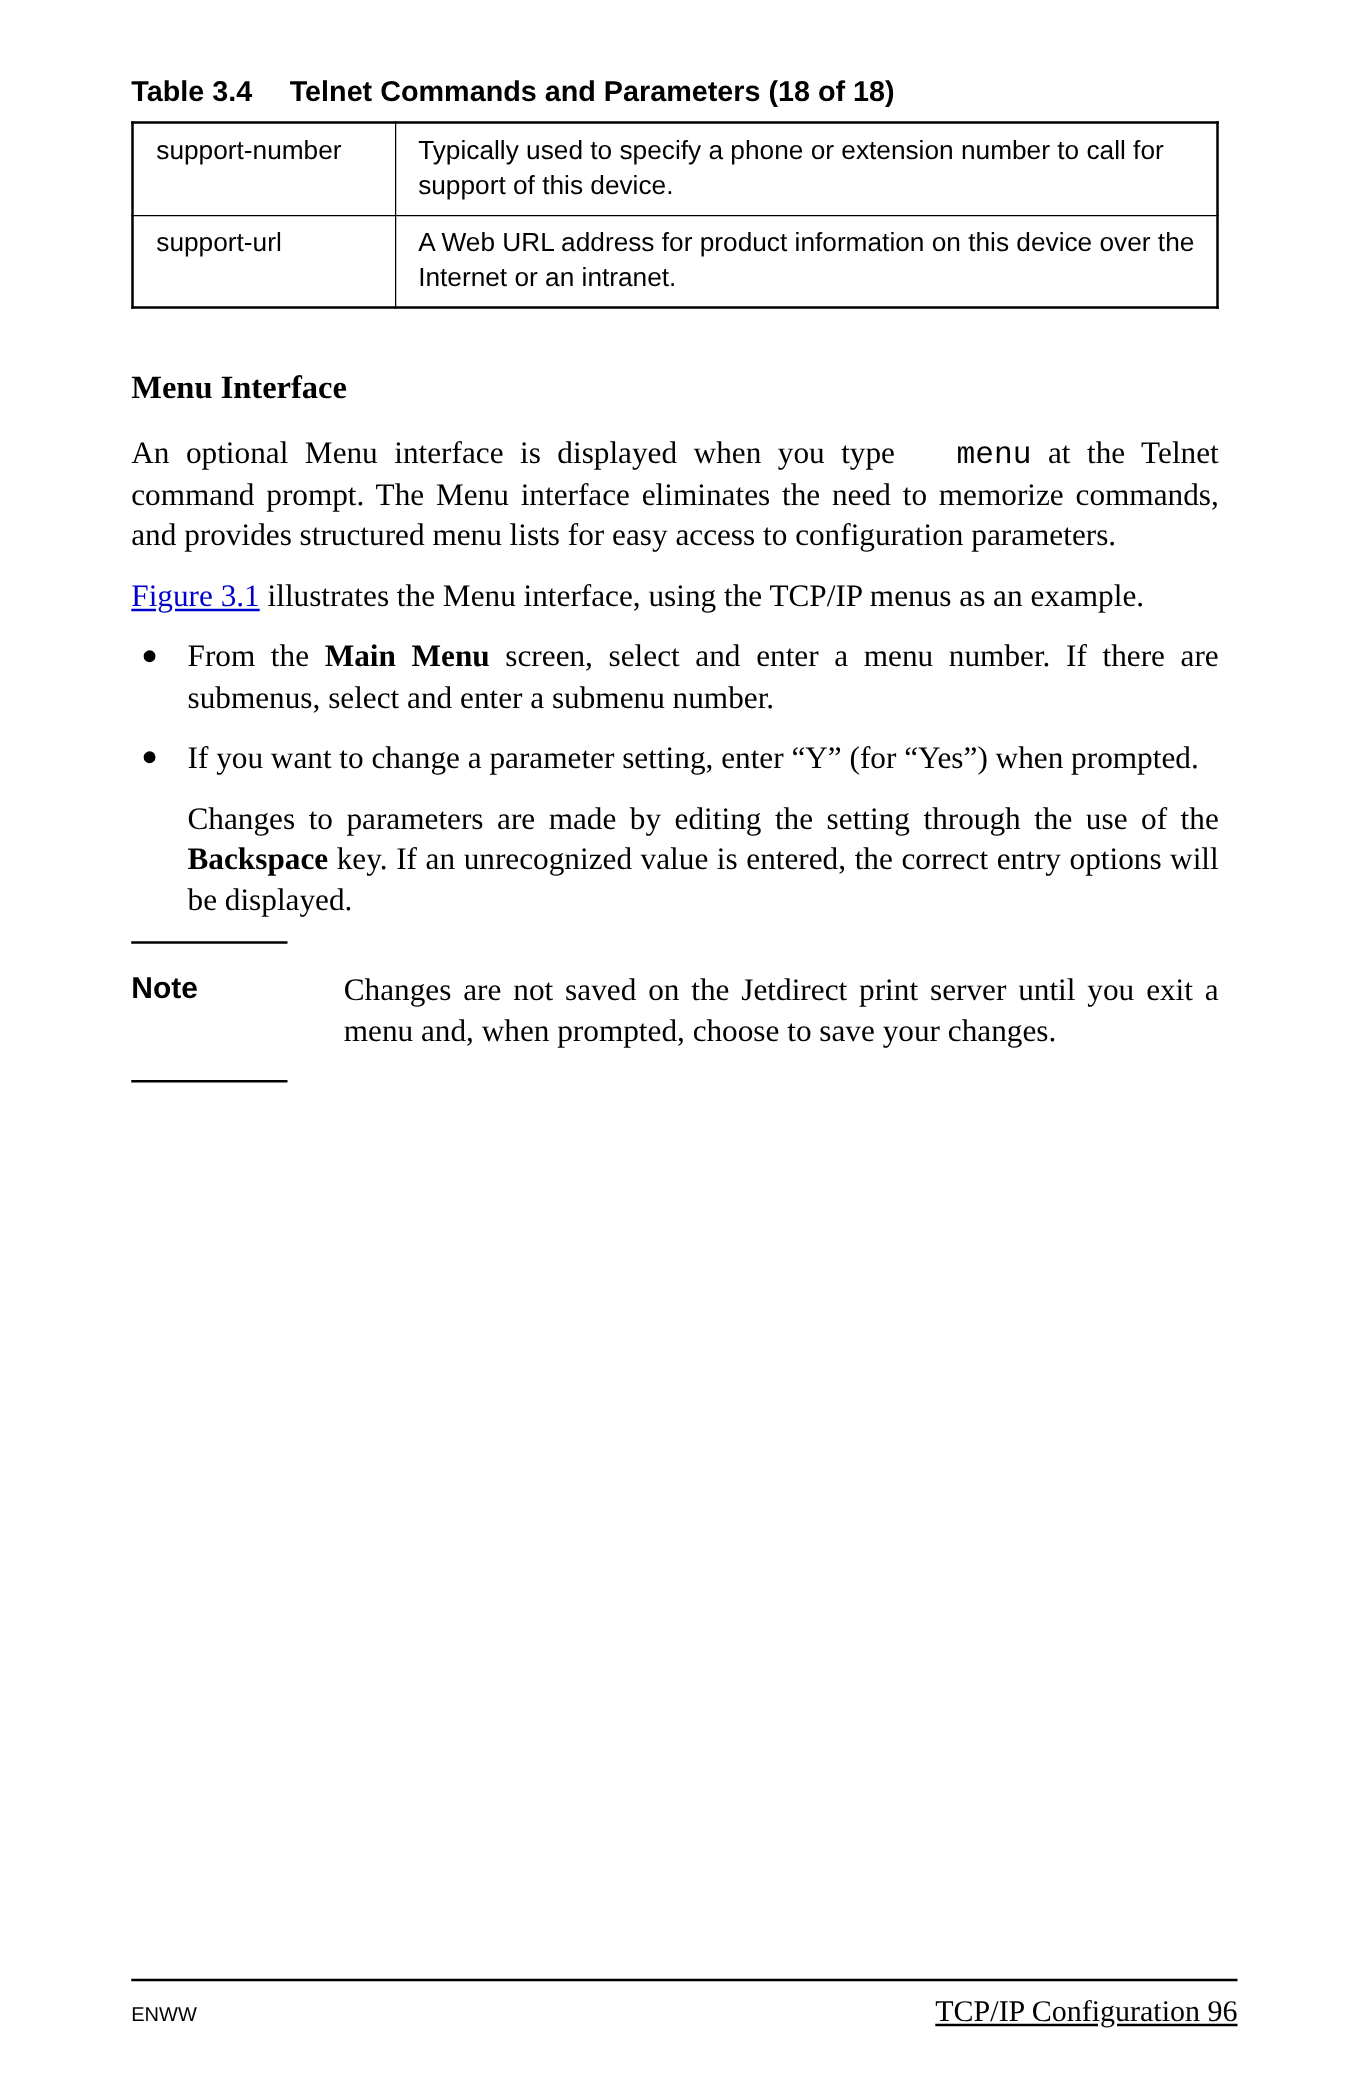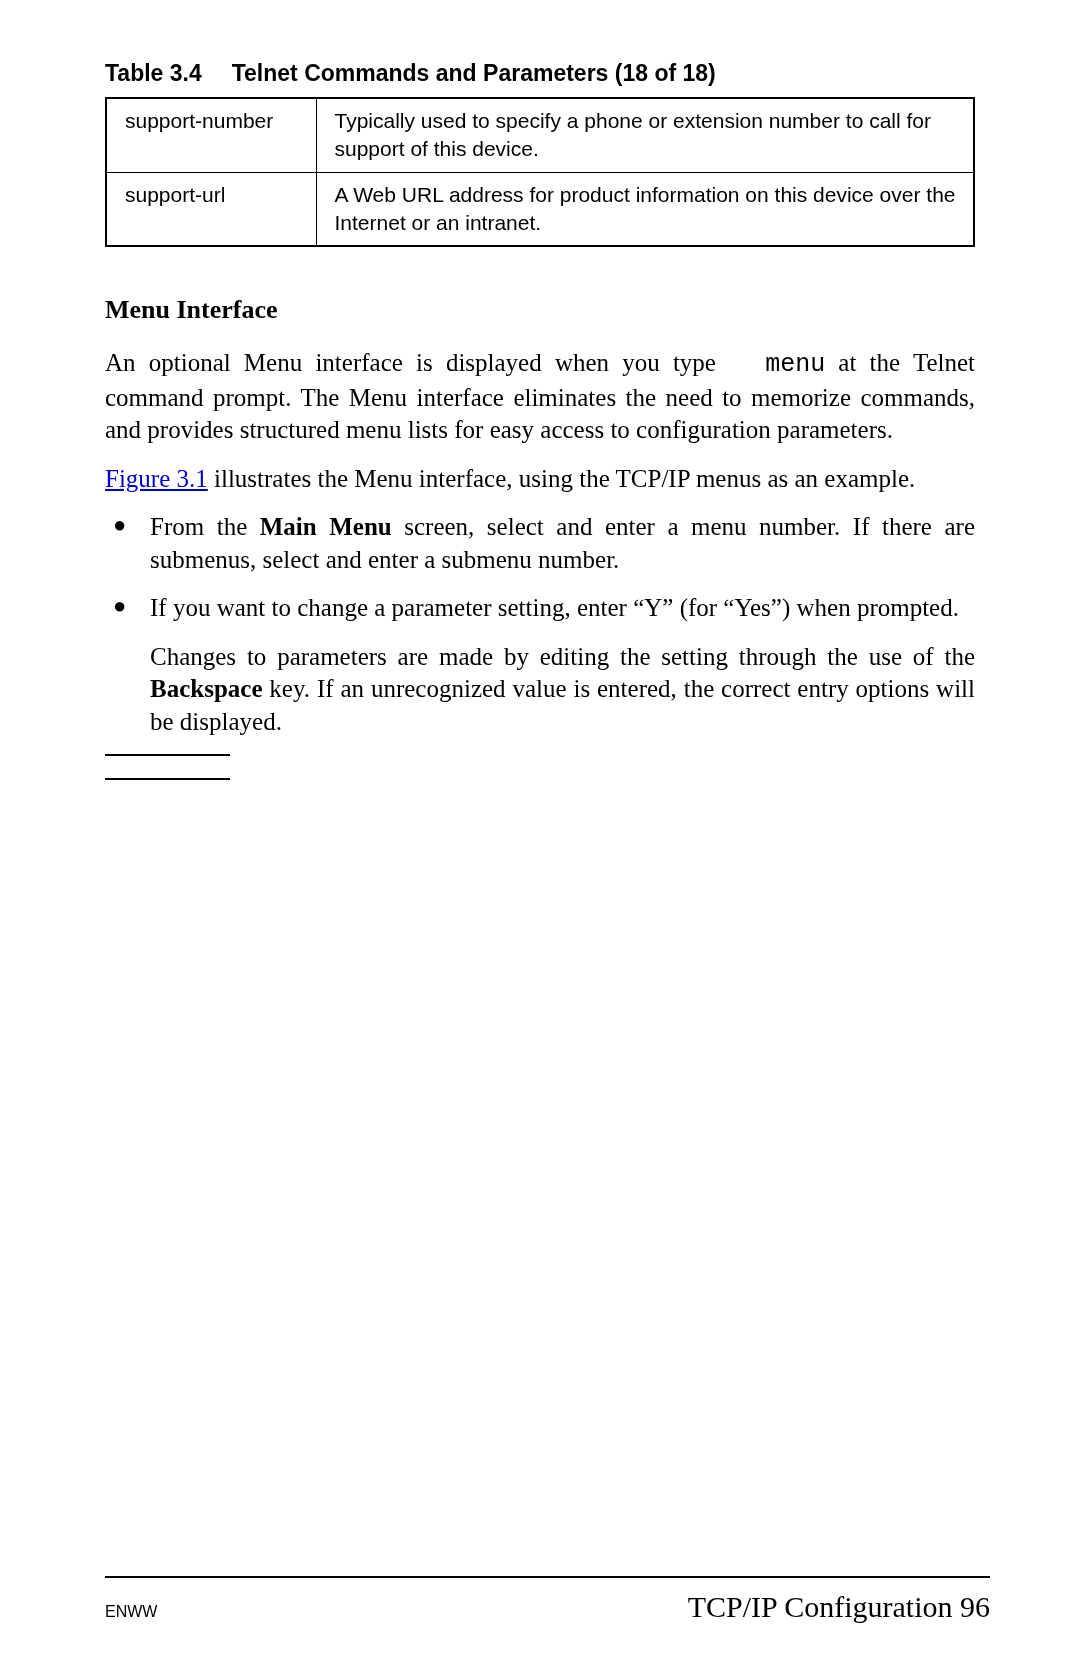--- a/index.html
+++ b/index.html
@@ -136,21 +136,22 @@
       display: flex;
       justify-content: space-between;
       align-items: baseline;
     }
     .footer-left {
       font-family: Arial, Helvetica, sans-serif;
       font-size: 16px;
     }
     .footer-right {
       font-family: Georgia, 'Times New Roman', serif;
-      font-size: 30px;
+      font-size: 24px;
+      text-decoration: underline;
     }
   </style>
 </head>
 <body>
 
 <div class="table-caption">
   <span class="table-num">Table 3.4</span><span>Telnet Commands and Parameters (18 of 18)</span>
 </div>
 
 <table class="cmd-table">
@@ -184,20 +185,24 @@
     <span>If you want to change a parameter setting, enter “Y” (for “Yes”) when prompted.</span>
   </li>
 </ul>
 
 <p class="li-follow">
   <span>Changes to parameters are made by editing the setting through the use of the </span><strong>Backspace</strong><span> key. If an unrecognized value is entered, the correct entry options will be displayed.</span>
 </p>
 
 <div class="note-wrap">
   <div class="note-rule"></div>
+  <div class="note-row">
+    <div class="note-label">Note</div>
+    <div class="note-text">Changes are not saved on the Jetdirect print server until you exit a menu and, when prompted, choose to save your changes.</div>
+  </div>
   <div class="note-rule-bottom"></div>
 </div>
 
 <div class="footer">
   <div class="footer-rule"></div>
   <div class="footer-row">
     <span class="footer-left">ENWW</span>
     <span class="footer-right">TCP/IP Configuration 96</span>
   </div>
 </div>

